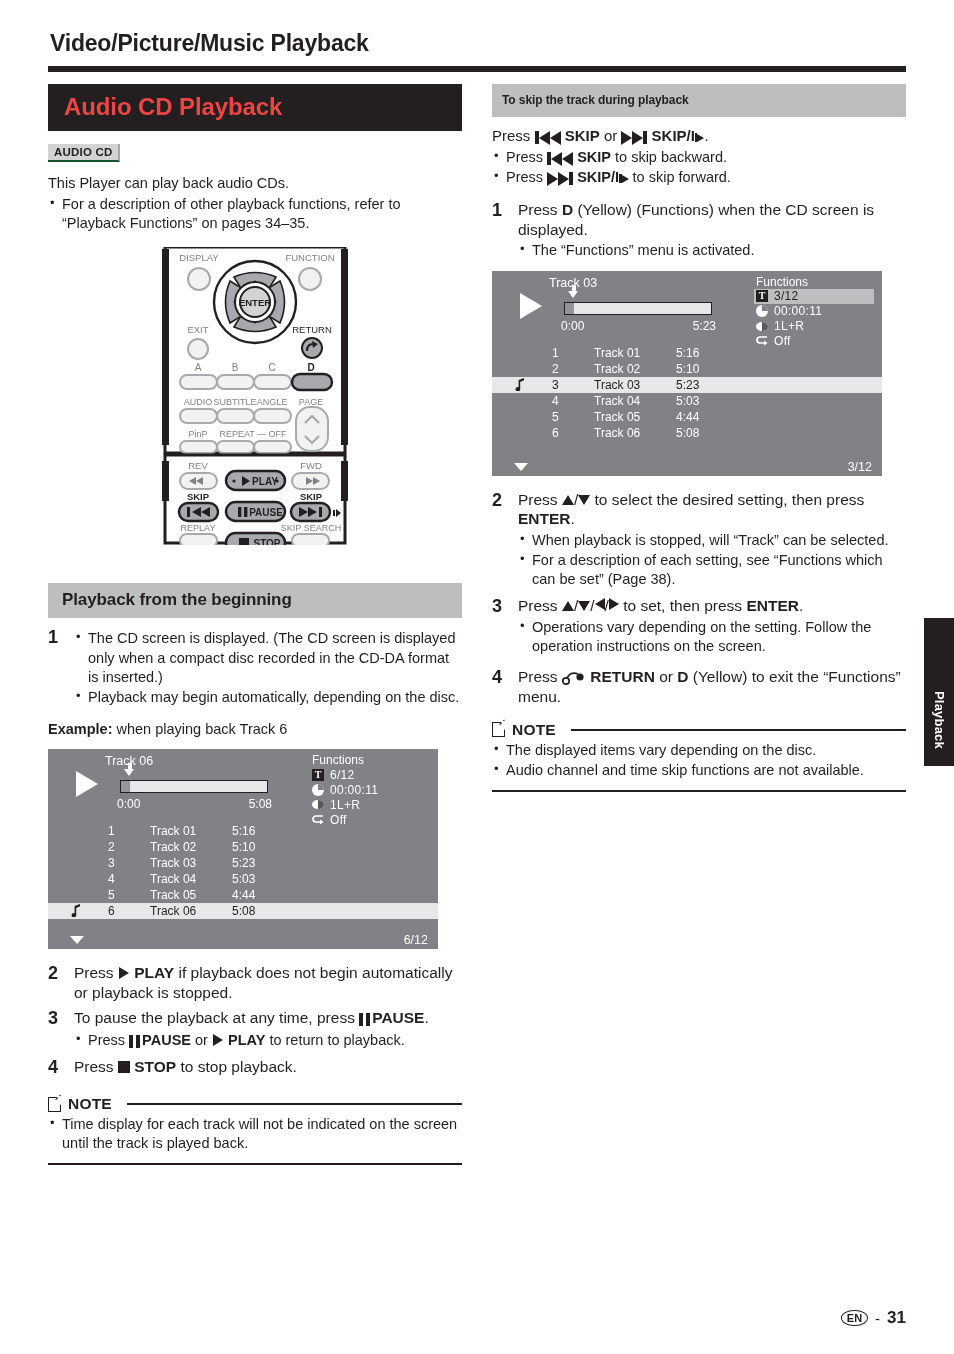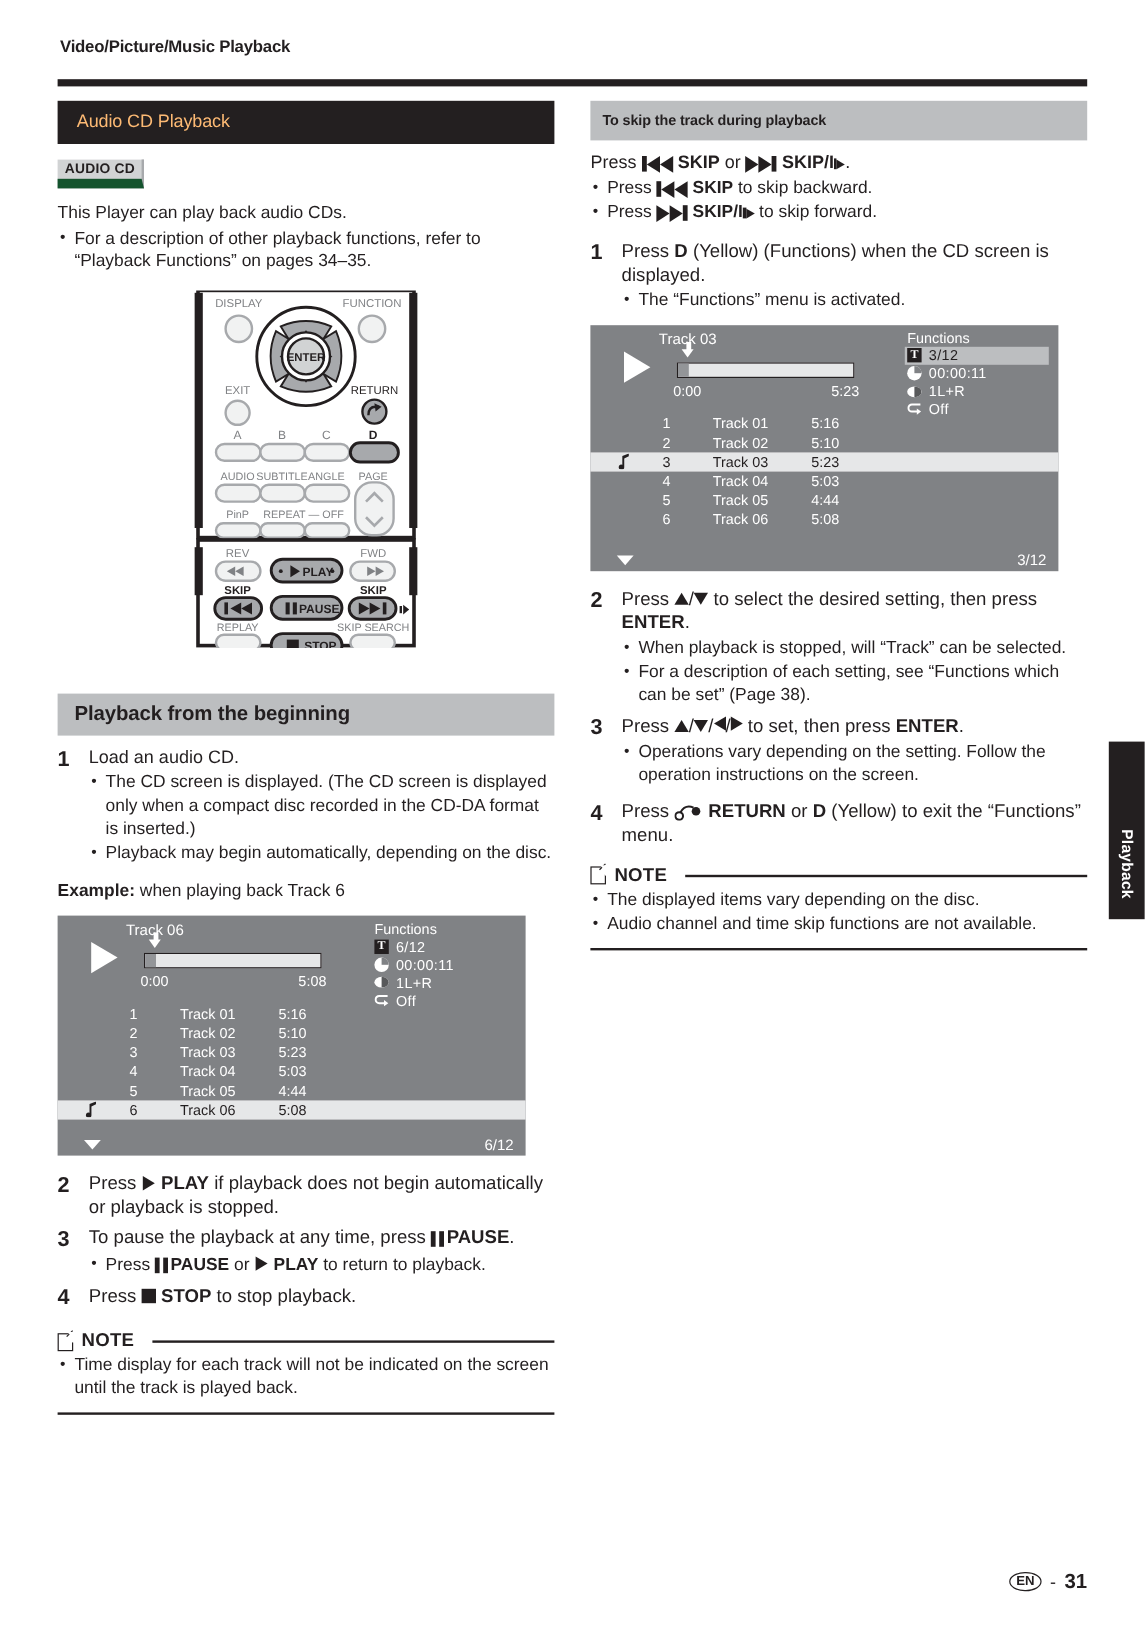--- a/index.html
+++ b/index.html
@@ -17,41 +17,41 @@
   }
   .page {
     position: absolute;
     inset: 0;
   }
 
   
   .chapter-title {
     position: absolute;
     left: 50px; top: 30px;
-    font-size: 14px;
+    font-size: 23px;
     font-weight: bold;
     letter-spacing: -0.2px;
   }
   .header-rule {
     position: absolute;
     left: 48px; top: 66px;
     width: 858px; height: 6px;
     background: #231f20;
   }
 
   
   .col-left { position: absolute; left: 48px; top: 84px; width: 414px; }
   .col-right { position: absolute; left: 492px; top: 84px; width: 414px; }
 
   
   .banner-dark {
     background: #231f20;
-    color: #fdba74;
-    font-size: 15px;
-    font-weight: normal;
+    color: #ef4444;
+    font-size: 24px;
+    font-weight: bold;
     padding: 9px 16px 10px 16px;
     letter-spacing: -0.1px;
   }
   .banner-grey {
     background: #bcbec0;
     color: #231f20;
     font-size: 17px;
     font-weight: bold;
     padding: 7px 14px 8px 14px;
     letter-spacing: -0.1px;
@@ -61,21 +61,21 @@
     line-height: 1.18;
     padding: 9px 14px 10px 14px;
   }
 
   
   .badge-row { margin-top: 11px; }
   .badge {
     display: inline-block;
     background: #d1d3d4;
     border-right: 2px solid #a7a9ac;
-    border-bottom: 8px solid #14532d;
+    border-bottom: 2px solid #14532d;
     color: #231f20;
     font-size: 11.5px;
     font-weight: bold;
     padding: 2px 6px 2px 6px;
     letter-spacing: 0.2px;
   }
 
   
   .body-text { font-size: 14.5px; line-height: 1.32; }
   .p { margin: 12px 0 0 0; }
@@ -533,21 +533,20 @@
       </svg>
     </div>
 
     <div style="height:38px"></div>
 
     <div class="banner-grey">Playback from the beginning</div>
 
     <div class="step">
       <div class="step-num">1</div>
       <div class="step-body">
-        <div>Load an audio CD.</div>
         <ul class="bullets">
           <li>The CD screen is displayed. (The CD screen is displayed only when a compact disc recorded in the CD-DA format is inserted.)</li>
           <li>Playback may begin automatically, depending on the disc.</li>
         </ul>
       </div>
     </div>
 
     <div class="body-text" style="margin-top:13px;">
       <b>Example:</b>
       <span>when playing back Track 6</span>

